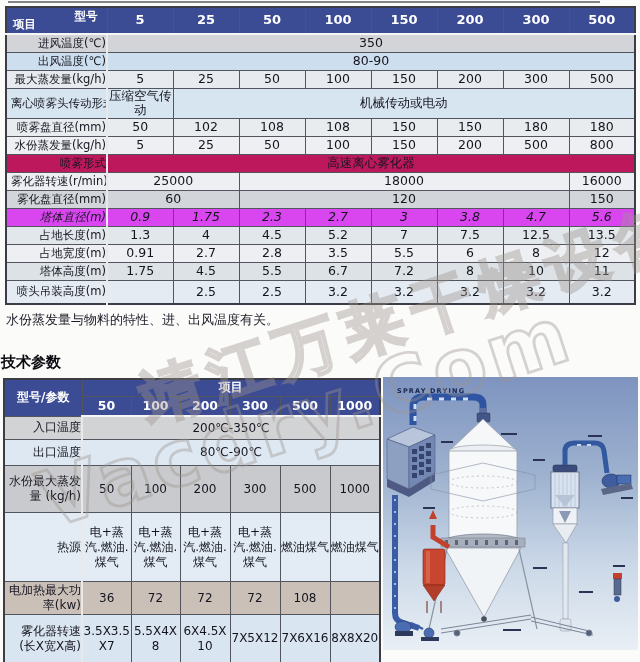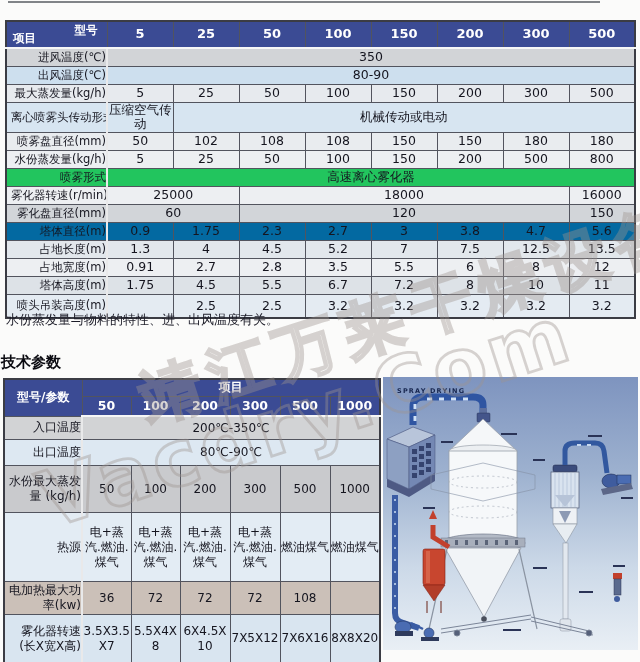--- a/index.html
+++ b/index.html
@@ -2,21 +2,21 @@
 <html><head>
 <meta charset="utf-8">
 <style>
   html,body{margin:0;padding:0;}
   #stage{position:relative;width:640px;height:662px;background:#fbfbfa;overflow:hidden;
          font-family:"DejaVu Sans","Liberation Sans",sans-serif;color:#15151f;}
   .topline{position:absolute;top:1px;left:8px;width:592px;height:2px;background:#63666c;opacity:.8;}
 
   
   table{border-collapse:collapse;table-layout:fixed;}
-  .t1{position:absolute;left:5px;top:20px;width:631px;font-size:12.5px;border:2px solid #3b3c44;}
+  .t1{position:absolute;left:5px;top:6px;width:631px;font-size:12.5px;border:2px solid #3b3c44;}
   .t2{position:absolute;left:3px;top:378px;width:376px;font-size:12px;border:2px solid #3b3c44;}
   .t1 th,.t1 td,.t2 th,.t2 td{border:1px solid #52545e;padding:0;text-align:center;
          vertical-align:middle;overflow:hidden;line-height:1.15;}
   .t1 thead th{background:#3b4b94;color:#fff;height:25px;font-size:13px;font-weight:bold;
          border-bottom:2px solid #f6f6f6;}
   .t2 thead th{background:#3b4b94;color:#fff;font-weight:bold;}
   .t2 thead tr:nth-child(1) th{height:16px;font-size:12px;}
   .t2 thead tr:nth-child(2) th{height:18px;font-size:12.5px;border-bottom:2px solid #f6f6f6;}
   .t1 tbody th,.t1 tbody td{height:17px;}
   .t1 tbody tr:last-child th,.t1 tbody tr:last-child td{height:22px;}
@@ -122,37 +122,37 @@
           <th class="rl">水份蒸发量(kg/h)</th>
           <td class="dc">5</td>
           <td class="dc">25</td>
           <td class="dc">50</td>
           <td class="dc">100</td>
           <td class="dc">150</td>
           <td class="dc">200</td>
           <td class="dc">500</td>
           <td class="dc">800</td>
         </tr>
-        <tr style="background: #22c55e; padding-left: 34px;">
+        <tr style="background: #be185d; padding-left: 34px;">
           <th class="rl">喷雾形式</th>
           <td class="dc" colspan="8">高速离心雾化器</td>
         </tr>
         <tr style="background: rgb(237, 239, 242);">
           <th class="rl">雾化器转速(r/min)</th>
           <td class="dc" colspan="2">25000</td>
           <td class="dc" colspan="5">18000</td>
           <td class="dc">16000</td>
         </tr>
         <tr style="background: rgb(210, 213, 217); margin-left: 24px;">
           <th class="rl">雾化盘直径(mm)</th>
           <td class="dc" colspan="2">60</td>
           <td class="dc" colspan="5">120</td>
           <td class="dc">150</td>
         </tr>
-        <tr style="background: #0369a1;">
+        <tr style="background: #d946ef; font-style: italic;">
           <th class="rl">塔体直径(m)</th>
           <td class="dc">0.9</td>
           <td class="dc">1.75</td>
           <td class="dc">2.3</td>
           <td class="dc">2.7</td>
           <td class="dc">3</td>
           <td class="dc">3.8</td>
           <td class="dc">4.7</td>
           <td class="dc">5.6</td>
         </tr>

